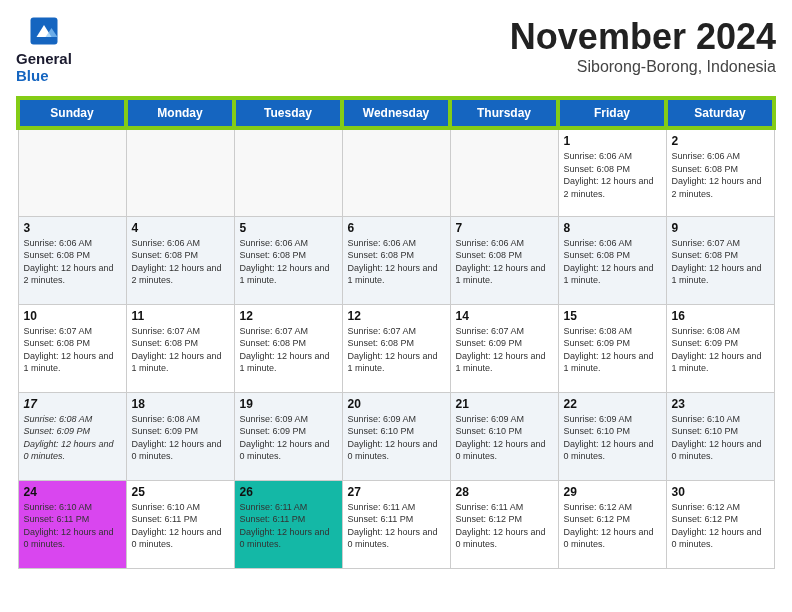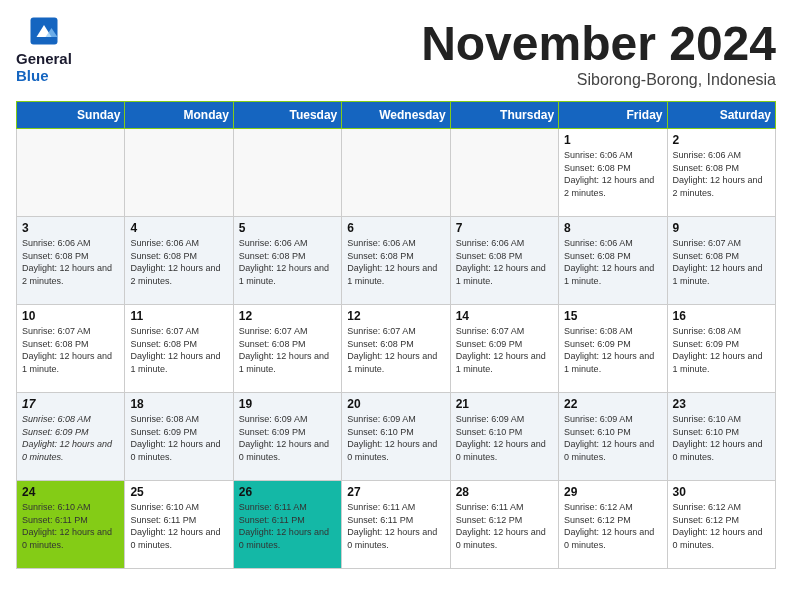--- a/index.html
+++ b/index.html
@@ -23,41 +23,41 @@
       flex-direction: column;
     }
     .logo-icon {
       width: 30px;
       height: 30px;
     }
     .title-area {
       text-align: right;
     }
     .month-title {
-      font-size: 48px;
+      font-size: 36px;
       font-weight: bold;
       color: #222;
     }
     .subtitle {
       font-size: 16px;
       color: #444;
     }
     .calendar {
       width: 100%;
       border-collapse: collapse;
       table-layout: fixed;
     }
     .calendar th {
       background: #1565c0;
       color: #fff;
       font-size: 12px;
       font-weight: bold;
       padding: 6px 4px;
-      text-align: right;
-      border: 1px solid #84cc16;
+      text-align: center;
+      border: 4px solid #84cc16;
     }
     .calendar td {
       vertical-align: top;
       border: 1px solid #ccc;
       padding: 4px 5px;
       font-size: 9.5px;
       color: #333;
       background: #fff;
       height: 88px;
     }
@@ -256,21 +256,21 @@
 Daylight: 12 hours and 0 minutes.</div>
         </td>
         <td style="background: rgb(240, 244, 248);">
           <span class="day-number">23</span>
           <div class="day-info" style="white-space: pre-line;">Sunrise: 6:10 AM
 Sunset: 6:10 PM
 Daylight: 12 hours and 0 minutes.</div>
         </td>
       </tr>
       <tr style="background: rgb(255, 255, 255);">
-        <td style="background: #84cc16; margin-top: 40px;">
+        <td style="background: #d946ef; margin-top: 40px;">
           <span class="day-number">24</span>
           <div class="day-info" style="white-space: pre-line;">Sunrise: 6:10 AM
 Sunset: 6:11 PM
 Daylight: 12 hours and 0 minutes.</div>
         </td>
         <td style="background: rgb(255, 255, 255);">
           <span class="day-number">25</span>
           <div class="day-info" style="white-space: pre-line;">Sunrise: 6:10 AM
 Sunset: 6:11 PM
 Daylight: 12 hours and 0 minutes.</div>

